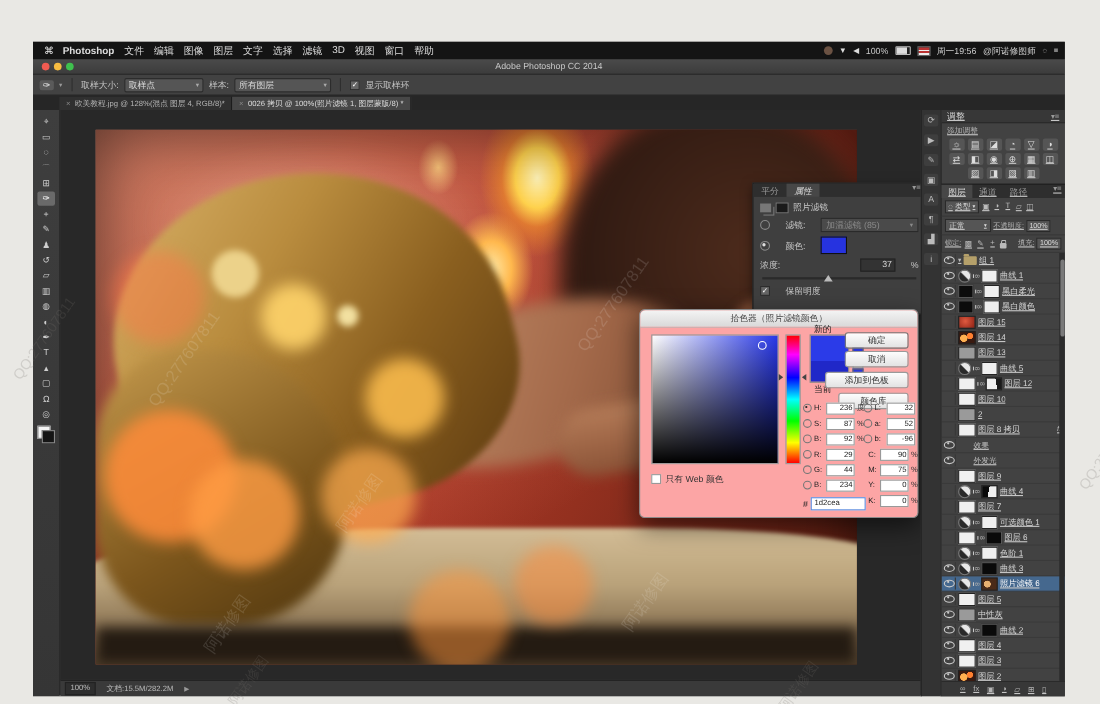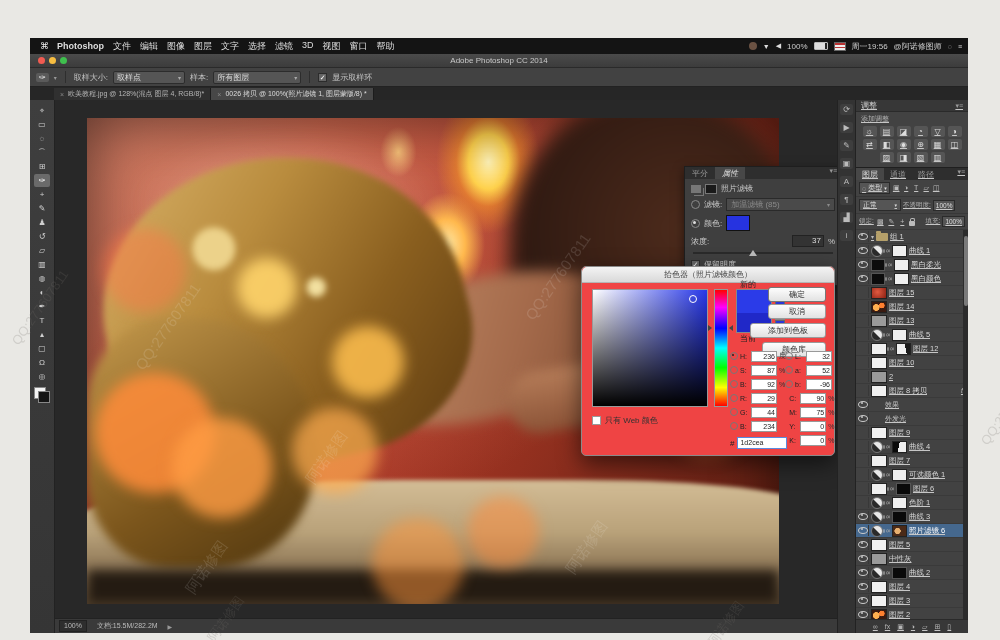--- a/index.html
+++ b/index.html
@@ -85,31 +85,31 @@
   .wm{position:absolute;font-size:15px;color:rgba(255,255,255,.13);transform:rotate(-55deg);white-space:nowrap;pointer-events:none;}
   .wmp{position:absolute;font-size:13px;color:rgba(120,115,108,.22);transform:rotate(-55deg);white-space:nowrap;pointer-events:none;}
   
   .props{position:absolute;left:629px;top:66px;width:156px;height:118px;background:#3f3f3f;border:1px solid #1e1e1e;box-shadow:0 4px 10px rgba(0,0,0,.5);z-index:5;font-size:8px;color:#c8c8c8;}
   .props-tabs{height:12px;background:#2e2e2e;display:flex;}
   .ptab{padding:0 7px;display:flex;align-items:center;font-size:8px;color:#9a9a9a;}
   .ptab.active{background:#474747;color:#ddd;font-style:italic;}
   .props-head{display:flex;align-items:center;gap:4px;padding:4px 6px 2px;}
   .pic1{width:10px;height:8px;background:#777;box-shadow:2px 2px 0 #3f3f3f,3px 3px 0 #777;}
   .pic2{width:10px;height:8px;background:#1a1a1a;border:1px solid #777;}
-  .props-row{display:flex;align-items:center;gap:4px;padding:2px 6px;}
+  .props-row{display:flex;align-items:center;gap:14px;padding:2px 6px;}
   .radio{width:7px;height:7px;border:1px solid #8a8a8a;border-radius:50%;display:inline-block;position:relative;flex:none;}
   .radio.on::after{content:"";position:absolute;left:1px;top:1px;width:3px;height:3px;border-radius:50%;background:#ddd;}
   .pdd{flex:1;background:#4a4a4a;border:1px solid #2a2a2a;color:#8a8a8a;height:11px;display:flex;align-items:center;padding:0 4px;justify-content:space-between;}
   .swatch{width:22px;height:14px;background:#2633e0;border:1px solid #111;}
   .numbox{width:26px;height:10px;background:#333;border:1px solid #222;color:#ddd;text-align:right;padding:0 2px;line-height:10px;}
   .slider{position:relative;height:8px;margin:0 8px;}
   .slider .track{position:absolute;left:0;right:0;top:3px;height:2px;background:#2a2a2a;}
   .slider .th{position:absolute;left:40%;top:1px;width:0;height:0;border-left:4px solid transparent;border-right:4px solid transparent;border-bottom:6px solid #bbb;}
   
-  .picker{position:absolute;left:526px;top:166px;width:252px;height:188px;background:#ef4444;border:1px solid #8a8a8a;border-radius:5px;box-shadow:0 8px 22px rgba(0,0,0,.55);z-index:6;font-size:8px;color:#222;}
+  .picker{position:absolute;left:526px;top:181px;width:252px;height:188px;background:#fca5a5;border:1px solid #8a8a8a;border-radius:5px;box-shadow:0 8px 22px rgba(0,0,0,.55);z-index:6;font-size:8px;color:#222;}
   .picker-title{height:15px;background:linear-gradient(#f4f4f4,#d9d9d9);border-bottom:1px solid #b5b5b5;border-radius:5px 5px 0 0;text-align:center;font-size:8px;color:#444;line-height:15px;}
   .pk{position:absolute;}
   .field{left:10px;top:22px;width:114px;height:116px;border:1px solid #999;
      background:linear-gradient(to bottom,rgba(0,0,0,0) 0%,#000 100%),linear-gradient(to right,#fff 0%,#2737e8 100%);}
   .fieldmark{left:107px;top:28px;width:6px;height:6px;border:1px solid #fff;border-radius:50%;}
   .hue{left:132px;top:22px;width:12px;height:116px;border:1px solid #999;
      background:linear-gradient(to bottom,#f00 0%,#f0f 15%,#00f 33%,#0ff 50%,#0f0 67%,#ff0 84%,#f00 100%);}
   .hueL{left:126px;top:58px;width:0;height:0;border-top:3px solid transparent;border-bottom:3px solid transparent;border-left:4px solid #444;}
   .hueR{left:147px;top:58px;width:0;height:0;border-top:3px solid transparent;border-bottom:3px solid transparent;border-right:4px solid #444;}
   .newlbl{left:158px;top:12px;}

